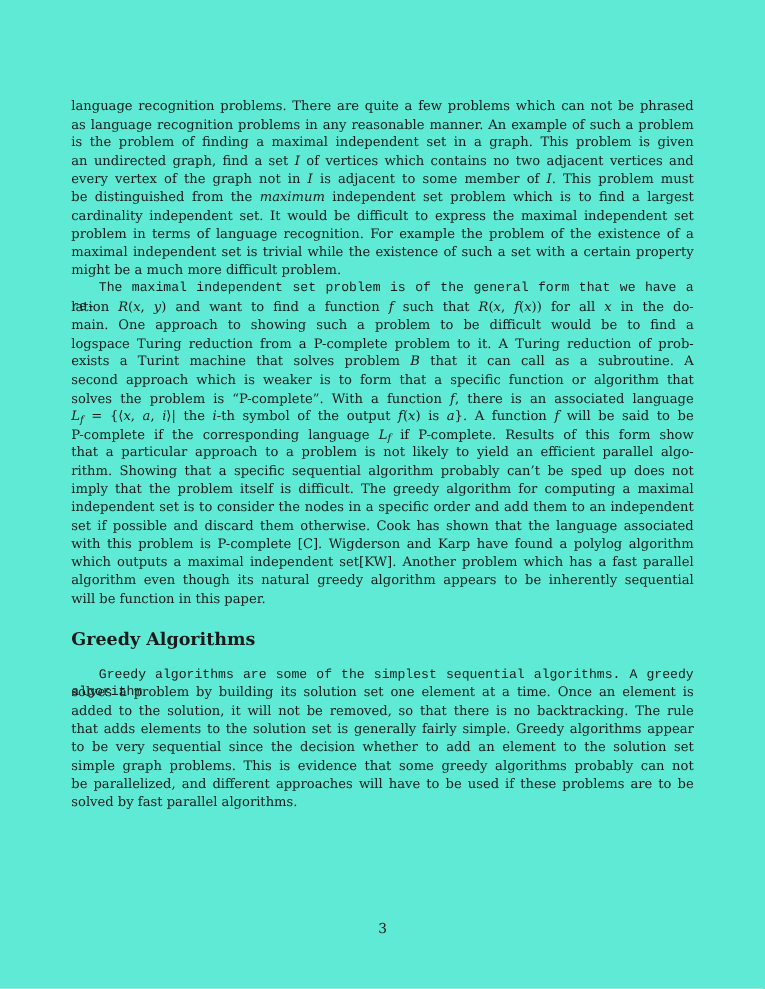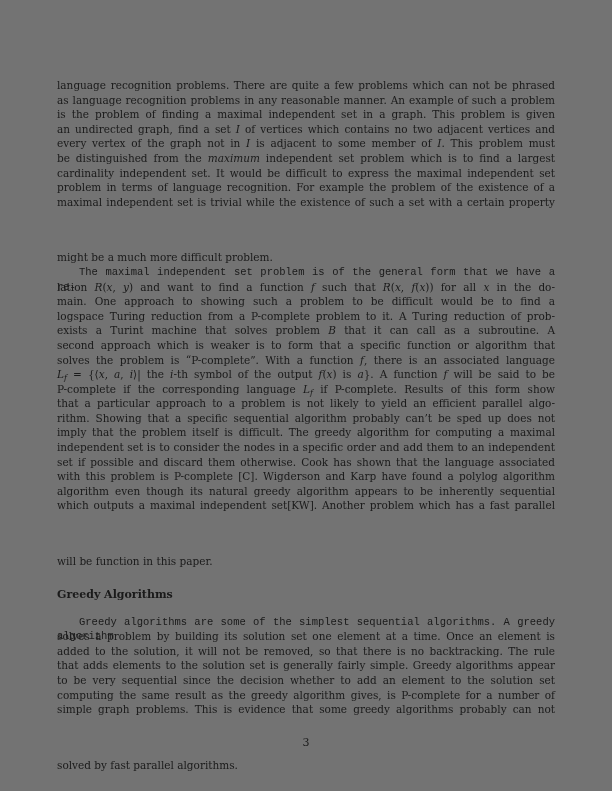--- a/index.html
+++ b/index.html
@@ -4,21 +4,21 @@
 <style>
   html, body {
     margin: 0;
     padding: 0;
     background: #e8e8e8;
   }
   .page {
     position: relative;
     width: 612px;
     height: 791px;
-    background: #737373;
+    background: #5eead4;
     overflow: hidden;
     font-family: "DejaVu Serif", serif;
     color: #1a1a1a;
   }
   .textblock {
     position: absolute;
     left: 57px;
     top: 78px;
     width: 498px;
   }
@@ -26,34 +26,33 @@
     font-size: 10.5px;
     line-height: 14.6px;
     height: 14.6px;
     text-align: justify;
     text-align-last: justify;
     text-justify: inter-word;
     white-space: normal;
   }
   .line.end {
     text-align-last: left;
-    margin-top: 41px;
   }
   .line.first {
     text-indent: 22px;
     font-family: Liberation Mono, monospace;
   }
   .line i { font-style: italic; }
   .line sub {
     font-size: 8px;
     line-height: 0;
     vertical-align: -2px;
   }
   .heading {
-    font-size: 11px;
+    font-size: 14px;
     font-weight: bold;
     line-height: 15px;
     margin: 18px 0 13px 0;
   }
   .pagenum {
     position: absolute;
     left: 0;
     top: 736px;
     width: 612px;
     text-align: center;
@@ -86,30 +85,30 @@
         <div class="line">second approach which is weaker is to form that a specific function or algorithm that</div>
         <div class="line">solves the problem is “P-complete”. With a function <i>f</i>, there is an associated language</div>
         <div class="line"><i>L</i><sub><i>f</i></sub> = {⟨<i>x</i>, <i>a</i>, <i>i</i>⟩| the <i>i</i>-th symbol of the output <i>f</i>(<i>x</i>) is <i>a</i>}. A function <i>f</i> will be said to be</div>
         <div class="line">P-complete if the corresponding language <i>L</i><sub><i>f</i></sub> if P-complete. Results of this form show</div>
         <div class="line">that a particular approach to a problem is not likely to yield an efficient parallel algo-</div>
         <div class="line">rithm. Showing that a specific sequential algorithm probably can’t be sped up does not</div>
         <div class="line">imply that the problem itself is difficult. The greedy algorithm for computing a maximal</div>
         <div class="line">independent set is to consider the nodes in a specific order and add them to an independent</div>
         <div class="line">set if possible and discard them otherwise. Cook has shown that the language associated</div>
         <div class="line">with this problem is P-complete [C]. Wigderson and Karp have found a polylog algorithm</div>
+        <div class="line">which outputs a maximal independent set[KW]. Another problem which has a fast parallel</div>
         <div class="line">algorithm even though its natural greedy algorithm appears to be inherently sequential</div>
-        <div class="line">which outputs a maximal independent set[KW]. Another problem which has a fast parallel</div>
         <div class="line end">will be function in this paper.</div>
       </div>
       <div class="heading">Greedy Algorithms</div>
       <div class="para">
         <div class="line first">Greedy algorithms are some of the simplest sequential algorithms. A greedy algorithm</div>
         <div class="line">solves a problem by building its solution set one element at a time. Once an element is</div>
         <div class="line">added to the solution, it will not be removed, so that there is no backtracking. The rule</div>
         <div class="line">that adds elements to the solution set is generally fairly simple. Greedy algorithms appear</div>
         <div class="line">to be very sequential since the decision whether to add an element to the solution set</div>
-        <div class="line">computing the same result as the greedy algorithm gives, is P-complete for a number of</div>
         <div class="line">simple graph problems. This is evidence that some greedy algorithms probably can not</div>
+        <div class="line">be parallelized, and different approaches will have to be used if these problems are to be</div>
         <div class="line end">solved by fast parallel algorithms.</div>
       </div>
     </div>
   <div class="pagenum">3</div>
 </div>
 
 </body></html>

